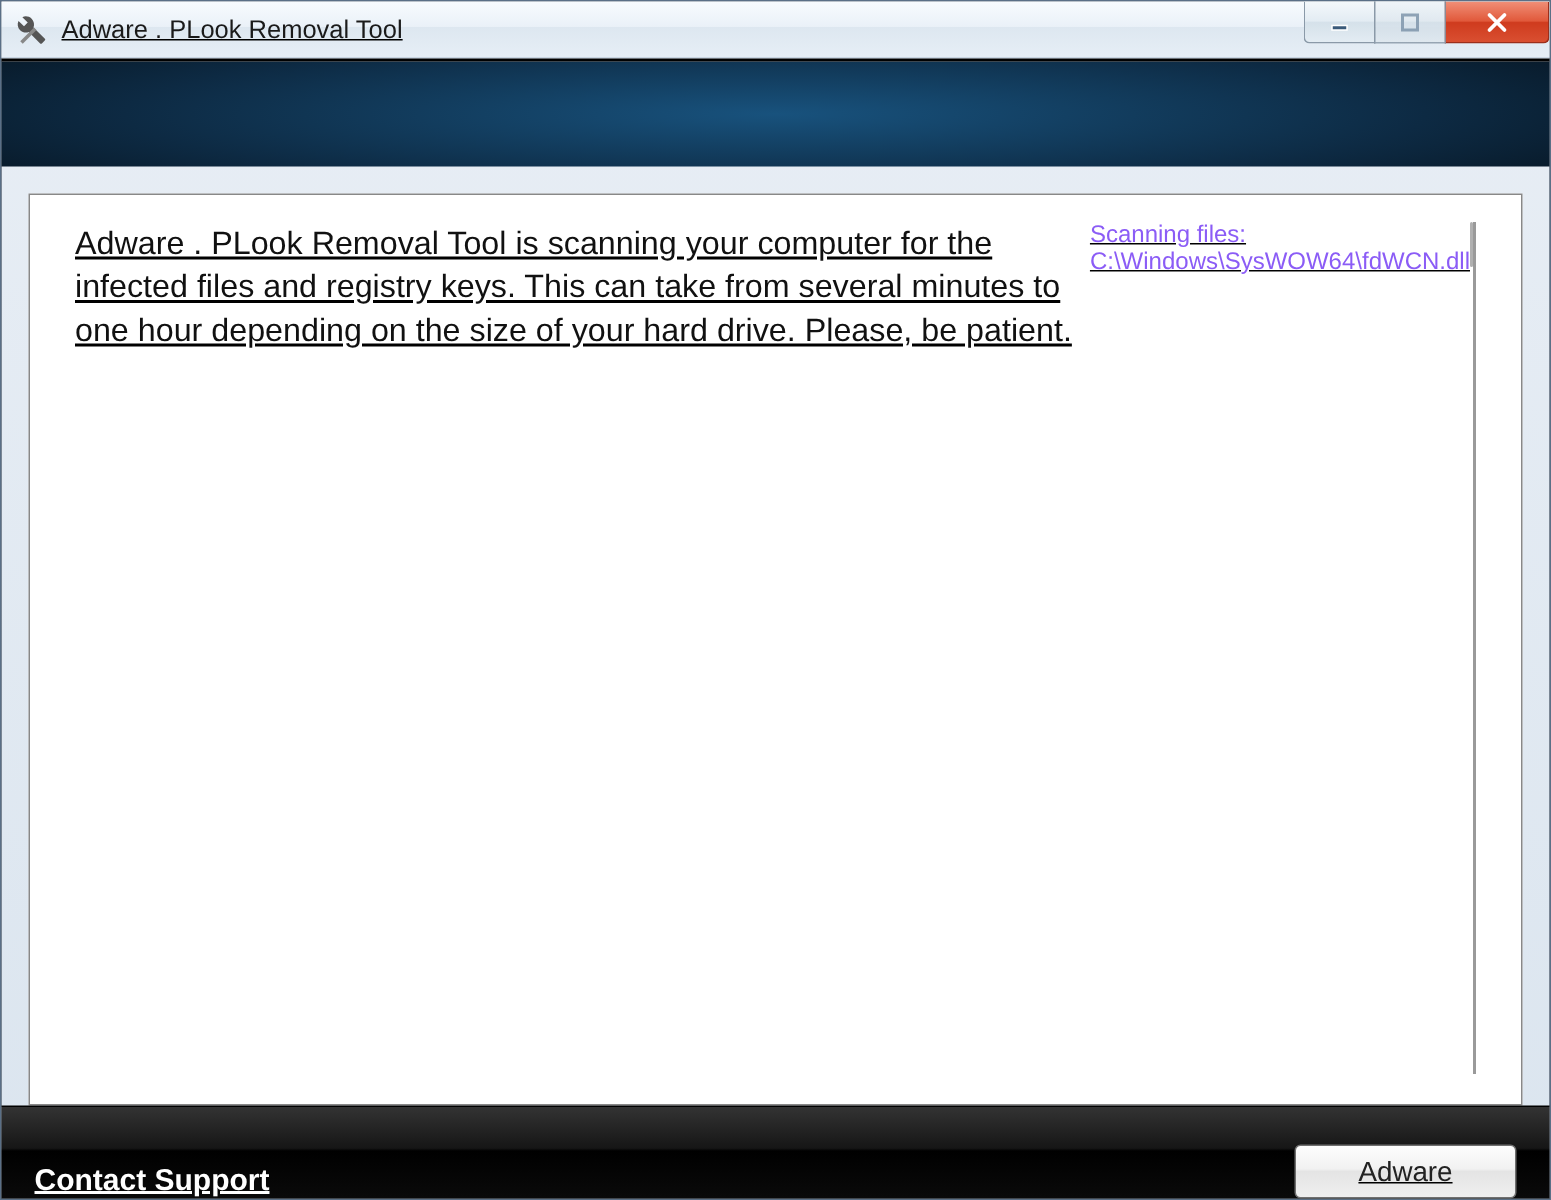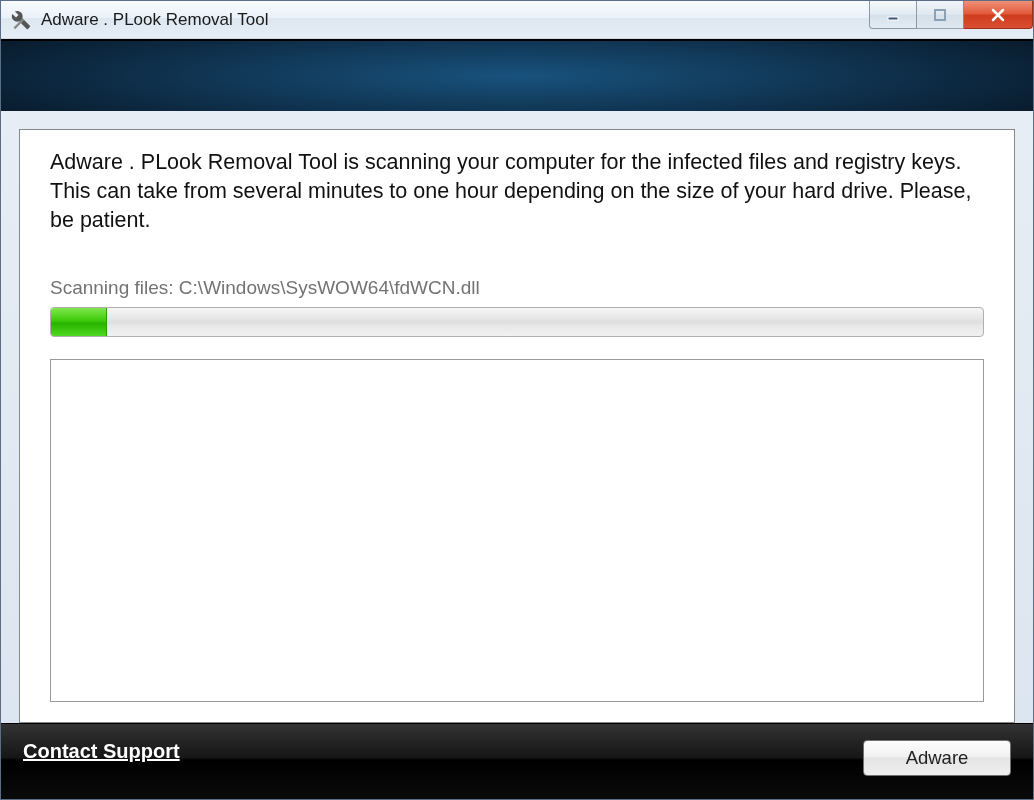--- a/index.html
+++ b/index.html
@@ -5,21 +5,21 @@
 * { box-sizing: border-box; margin: 0; padding: 0; }
 body {
   width: 1034px; height: 800px; overflow: hidden;
   font-family: "Segoe UI", Tahoma, sans-serif;
   background: #555;
 }
 .window {
   width: 1034px; height: 800px;
   background: linear-gradient(to bottom, #e8eef5 0%, #dbe5ef 100%);
   border: 1px solid #5a6f86;
-  display: flex; flex-direction: column;
+  display: flex; flex-direction: column; text-decoration: underline;
 }
 .titlebar {
   height: 38px; display: flex; align-items: center;
   background: linear-gradient(to bottom, #f7fbfe 0%, #eaf1f8 45%, #dde7f0 46%, #e6eef6 100%);
   border-bottom: 1px solid #c9d6e3;
   padding: 0 0 0 10px;
 }
 .titlebar .app-icon { width: 20px; height: 20px; margin-right: 10px; }
 .titlebar .title { font-size: 17px; color: #1a1a1a; flex: 1; }
 .win-controls { display: flex; height: 28px; align-self: flex-start; }
@@ -38,44 +38,44 @@
 
 .banner {
   height: 72px;
   background: radial-gradient(ellipse 120% 200% at 50% 50%, #18527d 0%, #0d2a43 35%, #000 75%);
   border-top: 2px solid #000;
 }
 
 .content-outer { flex: 1; padding: 18px 18px 0 18px; display: flex; flex-direction: column; }
 .content {
   flex: 1; background: #fff; border: 1px solid #888;
-  padding: 18px 30px 20px 30px; display: flex; flex-direction: column;
+  padding: 18px 30px 20px 30px; display: flex; flex-direction: row;
 }
 .desc { font-size: 21.5px; color: #111; line-height: 1.35; margin-bottom: 42px; }
-.scan-line { font-size: 19px; color: #737373; margin-bottom: 8px; }
+.scan-line { font-size: 16px; color: #8b5cf6; margin-bottom: 8px; }
 
 .progress {
   height: 30px; border: 1px solid #b0b0b0; border-radius: 4px; overflow: hidden;
   background: linear-gradient(to bottom, #f6f6f6 0%, #e8e8e8 35%, #dedede 50%, #e9e9e9 65%, #f1f1f1 100%);
   position: relative; margin-bottom: 22px;
 }
 .progress .fill {
   position: absolute; left: 0; top: 0; height: 100%;
   background: linear-gradient(to bottom, #7fe84c 0%, #3ec90b 45%, #27b400 55%, #4fd81f 100%);
   border-right: 1px solid #2b9e00;
 }
 
 .results {
   flex: 1; border: 1px solid #9a9a9a; background: #fff;
 }
 
 .footer {
-  height: 76px;
+  height: 62px;
   background: linear-gradient(to bottom, #333 0%, #161616 45%, #000 48%, #0a0a0a 100%);
-  display: flex; align-items: flex-start; padding: 16px 22px;
+  display: flex; align-items: flex-end; padding: 0 22px;
   border-top: 1px solid #000;
 }
 .footer .support {
   color: #fff; font-size: 20px; font-weight: bold; text-decoration: underline;
   flex: 1; cursor: pointer;
 }
 .wz-btn {
   width: 148px; height: 36px; margin-left: 18px; border-radius: 4px;
   border: 1px solid #707070; font-size: 18.5px; font-family: inherit;
   background: linear-gradient(to bottom, #fdfdfd 0%, #f1f1f1 45%, #e4e4e4 50%, #efefef 100%);

